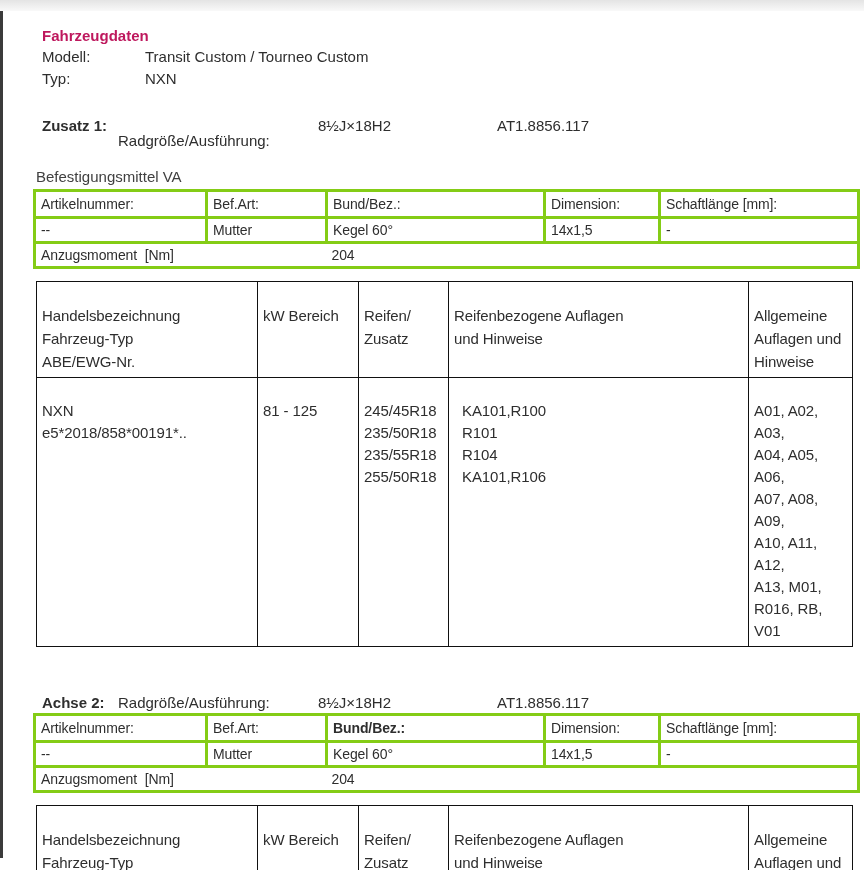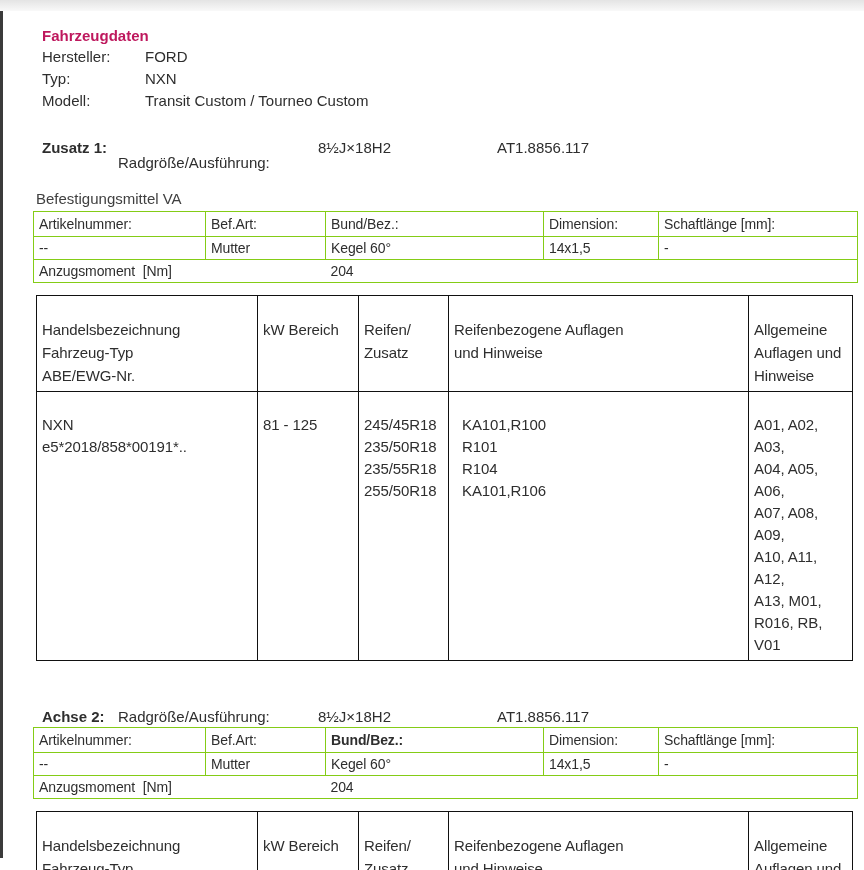--- a/index.html
+++ b/index.html
@@ -33,21 +33,21 @@
   .axle-title{font-weight:bold;width:76px;}
   .wheel-label{width:200px;margin-top:15px;}
   .wheel-size{width:179px;}
 
   .fastener-title{margin:17px 0 3px 36px;font-size:15px;line-height:18px;color:#404040;}
 
   
   table{border-collapse:collapse;table-layout:fixed;}
   .ft{margin-left:33px;width:824px;font-size:14px;}
   .ft th,.ft td{
-    border:1px solid #84cc16;
+    border:3px solid #84cc16;
     font-weight:normal;text-align:left;
     padding:2px 5px;letter-spacing:-0.1px;
     overflow:hidden;white-space:nowrap;
   }
   .ft th{height:20px;}
   .ft td{height:18px;}
   .ft .bold{font-weight:bold;}
   .ft .torque-label{border-right-style:none;white-space:pre-wrap;height:17px;}
   .ft .torque-value{border-left-style:none;}
 
@@ -71,30 +71,26 @@
 <body>
 
 <div class="top-band"></div>
 <div class="left-edge"></div>
 
 <div class="content">
 
   <div class="vehicle">
     <div class="doc-title">Fahrzeugdaten</div>
     <div class="field-row">
-      <span class="field-label">Hersteller:</span>
-      <span class="field-value">FORD</span>
+      <span class="field-label">Modell:</span>
+      <span class="field-value">Transit Custom / Tourneo Custom</span>
     </div>
     <div class="field-row">
       <span class="field-label">Typ:</span>
       <span class="field-value">NXN</span>
-    </div>
-    <div class="field-row">
-      <span class="field-label">Modell:</span>
-      <span class="field-value">Transit Custom / Tourneo Custom</span>
     </div>
   </div>
 
   <div class="axle-1">
     <div class="axle-line">
       <span class="axle-title">Zusatz 1:</span>
       <span class="wheel-label">Radgröße/Ausführung:</span>
       <span class="wheel-size">8½J×18H2</span>
       <span class="wheel-part">AT1.8856.117</span>
     </div>

